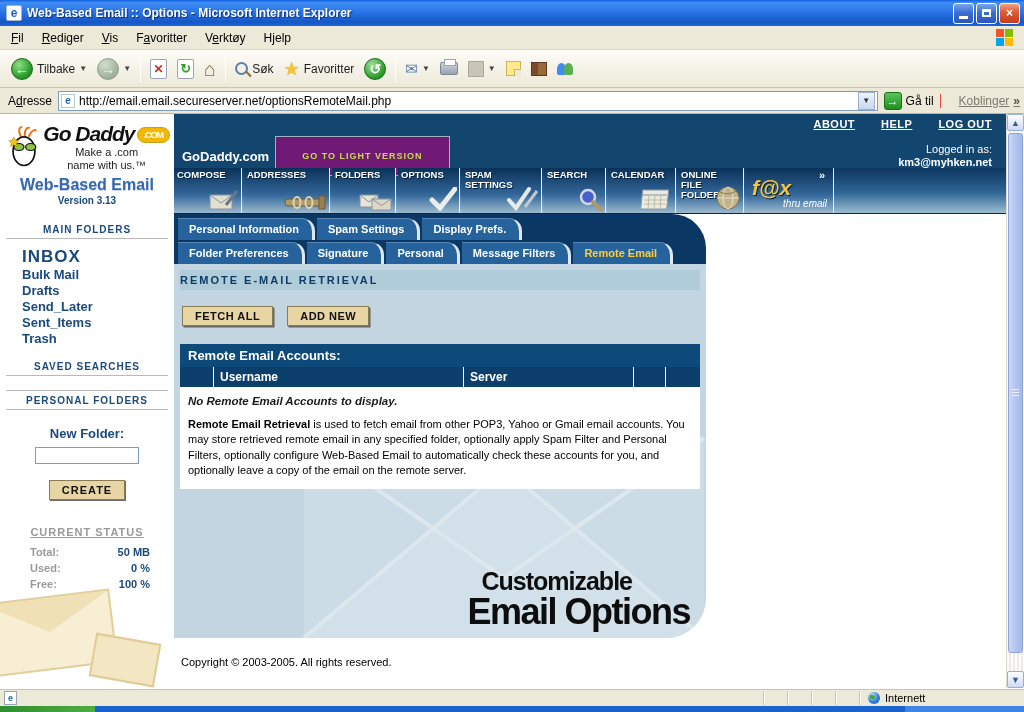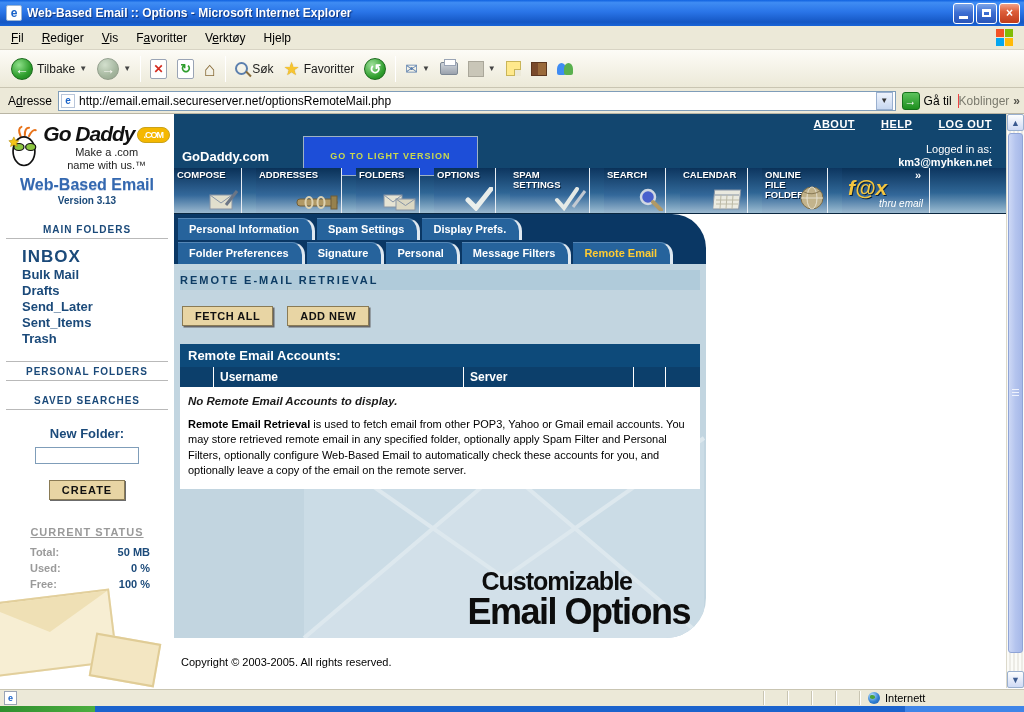--- a/index.html
+++ b/index.html
@@ -60,21 +60,21 @@
 
   
   .address-bar { height:26px; background:#ece9d8; display:flex; align-items:center; padding:0 4px; border-bottom:1px solid #b9b5a4; font-size:12px; }
   .addr-label { padding:0 6px 0 4px; color:#000; }
   .addr-field { flex:1; height:20px; background:#fff; border:1px solid #7f9db9; display:flex; align-items:center; padding:0 2px; }
   .addr-ie { width:14px; height:14px; background:#fff; border:1px solid #b9c6da; color:#1a63c9; font-weight:bold; font-size:10px; line-height:12px; text-align:center; margin-right:4px; }
   .addr-url { flex:1; font-size:12px; color:#000; white-space:nowrap; overflow:hidden; }
   .addr-drop { width:17px; height:18px; background:linear-gradient(#eef3fc,#c8d8f0); border:1px solid #9ab0cf; display:flex; align-items:center; justify-content:center; font-size:8px; color:#333; }
   .go-btn { display:flex; align-items:center; gap:4px; margin:0 6px; }
   .go-ic { width:18px; height:18px; border-radius:3px; background:linear-gradient(#5cc25c,#1e8f1e); color:#fff; font-weight:bold; display:flex; align-items:center; justify-content:center; font-size:12px; border:1px solid #15701a; }
-  .links-zone { display:flex; align-items:center; gap:4px; border-left:1px solid #ef4444; padding-left:0; color:#7a7a6e; }
+  .links-zone { display:flex; align-items:center; gap:4px; border-left:1px solid #ef4444; padding-left:18px; color:#7a7a6e;text-decoration:underline; }
   .chev { font-weight:bold; color:#55554c; }
 
   
   .page { height:574px; display:flex; background:#fff; }
 
   
   .sidebar { width:174px; background:#fff; position:relative; overflow:hidden; flex:none; }
   .logo-wrap { display:flex; padding:8px 4px 0 8px; }
   .logo-text { text-align:center; }
   .gd-name { font-size:21px; font-weight:bold; letter-spacing:-1px; color:#111; font-style:italic; white-space:nowrap; }
@@ -102,27 +102,27 @@
   .side-env2 { position:absolute; left:92px; bottom:6px; width:66px; height:44px; background:#f3e6c2; border:2px solid #e0cc96; transform:rotate(10deg); }
 
   
   .main { flex:1; background:#fff; position:relative; min-width:0; }
 
   .site-header { height:54px; background:#12466f; color:#fff; padding:4px 14px 0 8px; }
   .hdr-links { display:flex; justify-content:flex-end; gap:26px; font-size:11px; font-weight:bold; letter-spacing:.5px; }
   .hdr-link { color:#fff; text-decoration:underline; cursor:pointer; }
   .hdr-row2 { display:flex; align-items:center; margin-top:6px; }
   .brand { font-size:13px; font-weight:bold; }
-  .light-btn { margin-left:34px; background:#1d4ed8; border:1px solid #9fb3c4; color:#c9d94e; font-size:9px; font-weight:bold;
+  .light-btn { margin-left:6px; background:#701a75; border:1px solid #9fb3c4; color:#c9d94e; font-size:9px; font-weight:bold;
     letter-spacing:1px; padding:14px 26px; cursor:pointer; font-family:inherit; }
   .login-zone { margin-left:auto; text-align:right; font-size:11px; line-height:13px; }
   .login-user { font-weight:bold; }
 
   .icon-bar { height:46px; background:linear-gradient(180deg,#0d3660,#2f6695 55%,#9dbdd2 100%); display:flex; border-bottom:1px solid #0a2740; }
-  .nav-btn { height:100%; margin-right:14px; position:relative; cursor:pointer; flex:none;
+  .nav-btn { height:100%; margin-right:2px; position:relative; cursor:pointer; flex:none;
     background:linear-gradient(180deg,#0a3158,#33689a 60%,#9cb9cf); border-right:1px solid #e8eef4; }
   .nav-label { position:absolute; top:2px; left:3px; color:#fff; font-weight:bold; font-size:9.5px; line-height:10px; text-shadow:1px 1px 0 #06203c; }
   .nav-ic { position:absolute; right:2px; bottom:2px; opacity:.95; }
   .fax-btn { width:88px; }
   .fax-chev { position:absolute; top:1px; right:8px; color:#fff; font-weight:bold; font-size:11px; }
   .fax-word { position:absolute; top:8px; left:6px; color:#f4c63f; font-style:italic; font-weight:bold; font-size:21px; text-shadow:1px 1px 0 #06203c; }
   .fax-sub { position:absolute; bottom:4px; right:6px; color:#fff; font-style:italic; font-size:10px; }
 
   .panel { width:532px; }
   .tabs-block { background:#0a3764; border-top-right-radius:34px; padding:4px 0 0 4px; }
@@ -308,22 +308,22 @@
 
     <div class="side-section first">MAIN FOLDERS</div>
     <div class="folders">
       <a class="folder-link inbox">INBOX</a>
       <a class="folder-link">Bulk Mail</a>
       <a class="folder-link">Drafts</a>
       <a class="folder-link">Send_Later</a>
       <a class="folder-link">Sent_Items</a>
       <a class="folder-link">Trash</a>
     </div>
+    <div class="side-section">SAVED SEARCHES</div>
     <div class="side-section" style="border-top:1px solid #b9b9b9; margin-top:14px;">PERSONAL FOLDERS</div>
-    <div class="side-section">SAVED SEARCHES</div>
 
     <div class="new-folder-label">New Folder:</div>
     <input class="new-folder-input" type="text" style="">
     <button class="create-btn">CREATE</button>
 
     <div class="cs-title">CURRENT STATUS</div>
     <div class="cs-rows">
       <div class="cs-row">
           <span class="cs-label">Total:</span>
           <span class="cs-value">50 MB</span>

